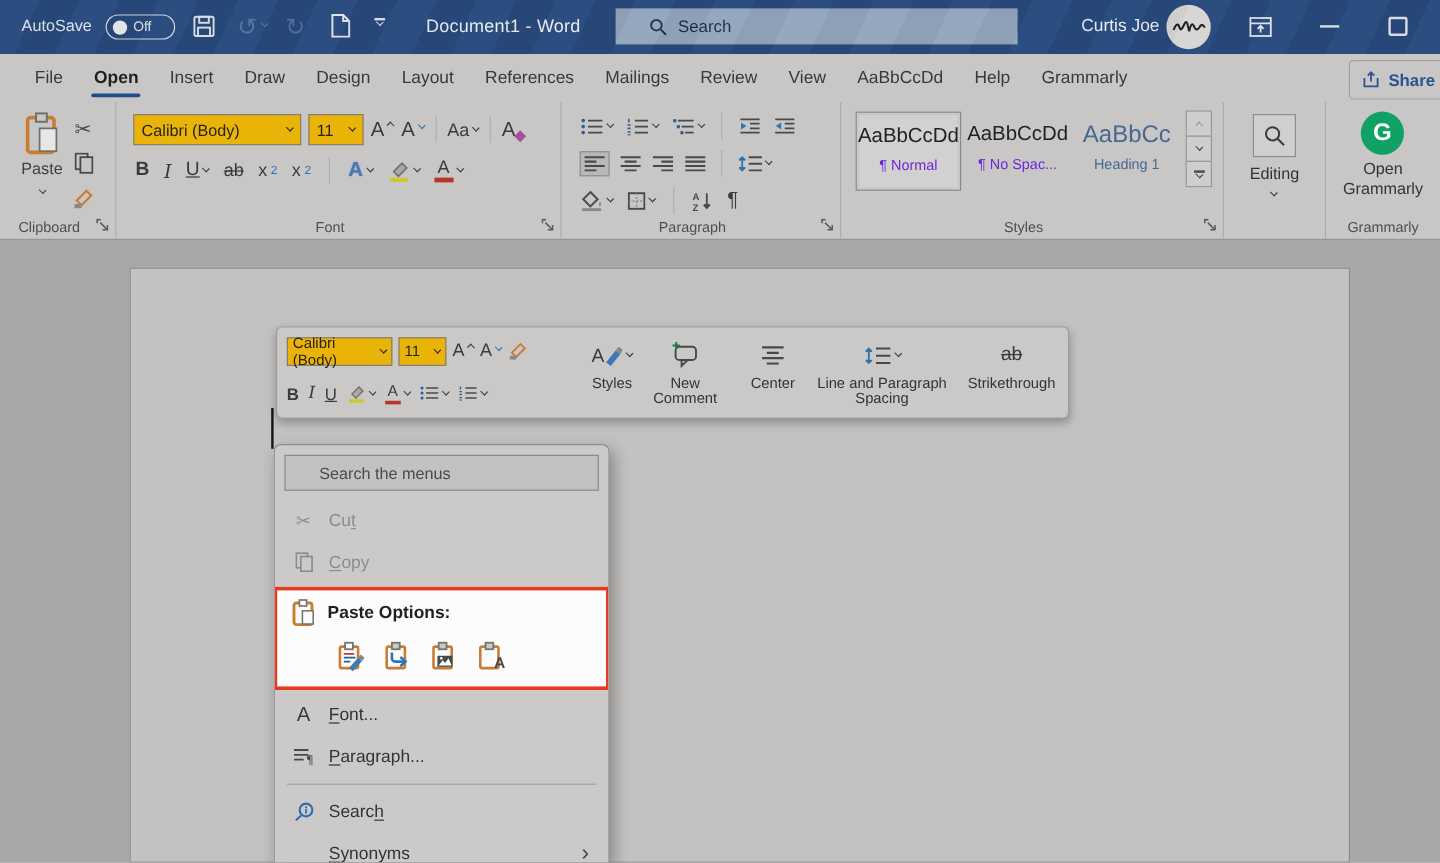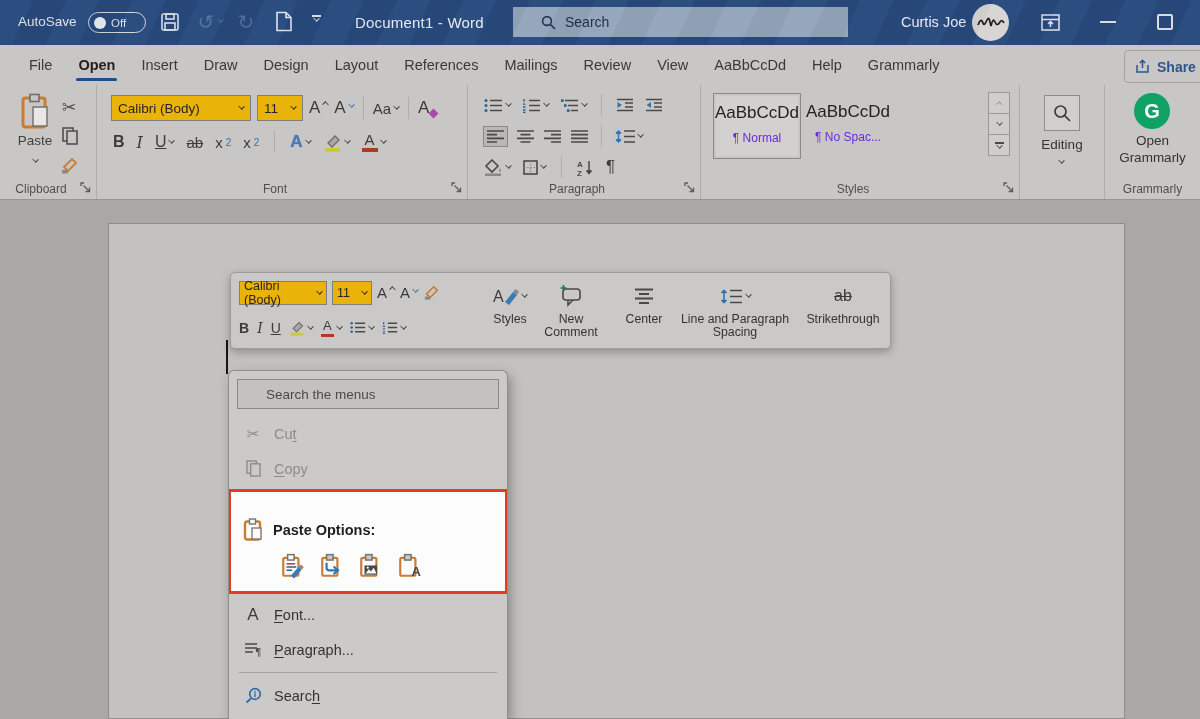--- a/index.html
+++ b/index.html
@@ -89,21 +89,21 @@
   .mb-vsep { width:1px; background:#aeadac; margin:4px 5px; }
 
   
   .ctxmenu { position:absolute; left:228px; top:170px; width:280px; height:349px; background:#cbcac9; border:1px solid #8f8e8d; border-bottom:none; border-radius:6px 6px 0 0; box-shadow:3px 5px 12px rgba(0,0,0,.3); overflow:hidden; }
   .cm-search { margin:8px 8px 7px; width:calc(100% - 16px); height:30px; background:#c3c2c1; border:1px solid #8a8988; padding-left:28px; font-size:13.5px; color:#4b4a49; font-family:inherit; outline:none; }
   .cm-search::placeholder { color:#4b4a49; opacity:1; }
   .mrow { height:35px; display:flex; align-items:center; padding-left:13px; gap:10px; font-size:14.5px; color:#343332; }
   .mrow .ic { width:22px; display:flex; align-items:center; justify-content:center; flex:none; }
   .mrow.off { color:#8d8c8b; }
   .ak { text-decoration:underline; text-underline-offset:2px; }
-  .po-box { margin:3px -1px 3px; border:3px solid #e53b20; background:#fcfcfc; padding:26px 0 12px; }
+  .po-box { margin:3px -1px 3px; border:3px solid #e53b20; background:#fcfcfc; padding:7px 0 12px; }
   .po-head { display:flex; align-items:center; gap:10px; padding-left:12px; font-size:14.5px; font-weight:700; color:#201f1e; }
   .po-icons { margin-top:12px; padding-left:49px; display:flex; gap:13px; }
   .po-icon { position:relative; width:26px; height:26px; }
   .ov-a { position:absolute; right:2px; bottom:0; font-size:13px; font-weight:700; color:#4a4948; }
   .cm-sep { height:1px; background:#a5a4a3; margin:5px 10px; }
   .syn-chev { margin-left:auto; margin-right:16px; font-size:19px; color:#4a4948; }
 
   .ico { display:inline-flex; align-items:center; justify-content:center; }
   svg { display:block; }
 </style>
@@ -463,20 +463,24 @@
     <div class="rgroup" style="width:319px;">
       <div class="rrow" style="left:12px;top:8px;gap:3px;">
         <div class="style-item sel">
           <div class="st-prev">AaBbCcDd</div>
           <div class="st-label">¶ Normal</div>
         </div>
         <div class="style-item">
           <div class="st-prev">AaBbCcDd</div>
           <div class="st-label">¶ No Spac...</div>
         </div>
+        <div class="style-item h1">
+          <div class="st-prev">AaBbCc</div>
+          <div class="st-label" style="color:#47688f;">Heading 1</div>
+        </div>
       </div>
       <div class="scrollcol">
         <div class="scb off">
             <i class="chev sm up"></i>
           </div>
         <div class="scb">
             <i class="chev sm"></i>
           </div>
         <div class="scb bar-chev">
             <i class="bar"></i>

